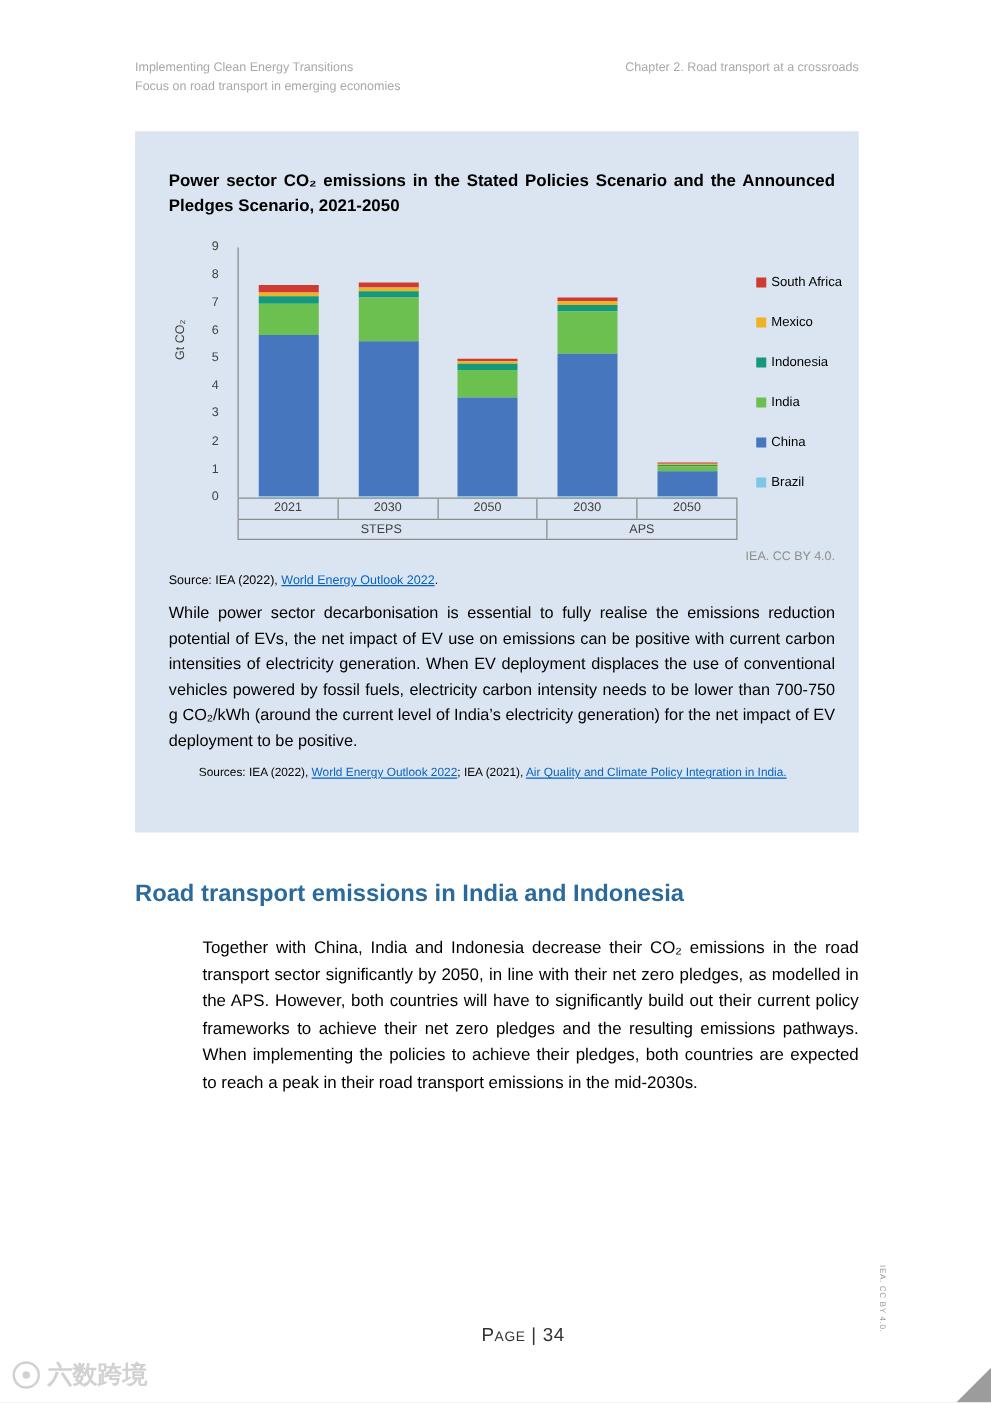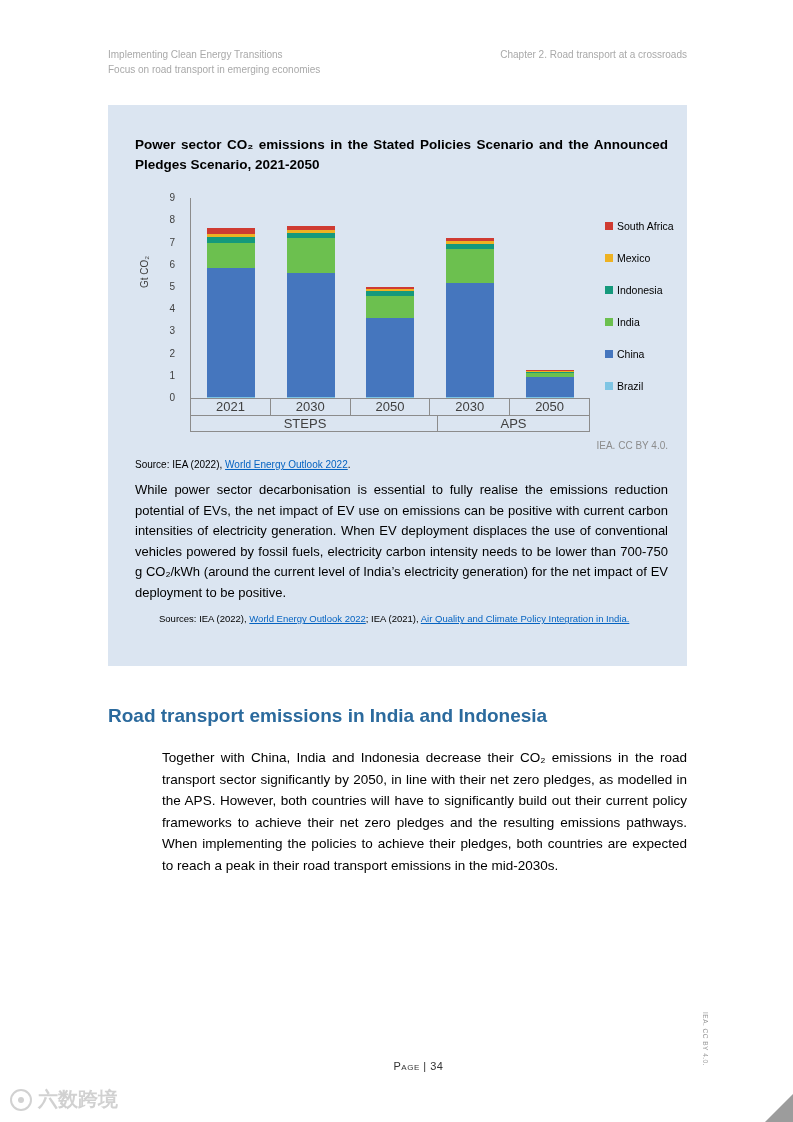--- a/index.html
+++ b/index.html
@@ -26,42 +26,42 @@
   .ylabel { position:absolute; left:4px; top:100px; transform:rotate(-90deg); transform-origin:0 0; white-space:nowrap; font-size:10px; color:#404040; }
   .yaxis { position:absolute; left:0; top:10px; width:48px; height:200px; }
   .ytick { position:absolute; right:8px; width:30px; text-align:right; font-size:10px; color:#404040; }
   .plot { position:absolute; left:55px; top:10px; width:400px; height:200px; display:flex; align-items:flex-end; border-left:1px solid #8c8c8c; }
   .bar-slot { width:80px; height:200px; display:flex; justify-content:center; align-items:flex-end; }
   .bar { width:48px; display:flex; flex-direction:column-reverse; }
   .seg { width:100%; }
   .axis-table { position:absolute; left:55px; top:210px; width:400px; border:1px solid #8c8c8c; background:transparent; }
   .axis-row { display:flex; height:16px; }
   .axis-row + .axis-row { border-top:1px solid #8c8c8c; }
-  .axis-cell { text-align:center; font-size:13px; line-height:15px; color:#404040; }
+  .axis-cell { text-align:center; font-size:10px; line-height:15px; color:#404040; }
   .axis-cell.year { flex:1; }
   .axis-cell.year + .axis-cell.year { border-left:1px solid #8c8c8c; }
   .axis-cell.group + .axis-cell.group { border-left:1px solid #8c8c8c; }
   .legend { position:absolute; left:470px; top:22px; }
   .legend-item { display:flex; align-items:center; height:32px; }
   .legend-swatch { width:8px; height:8px; margin-right:4px; flex:0 0 auto; }
   .legend-label { font-size:10.5px; color:#000; white-space:nowrap; }
 
   .fig-credit { text-align:right; font-size:10px; color:#8c8c8c; margin-top:2px; }
   .fig-source { font-size:10px; color:#000; margin-top:8px; }
   .fig-body { font-size:13px; line-height:1.58; text-align:justify; margin-top:10px; color:#000; }
   .fig-sources { font-size:9.5px; color:#000; margin-top:10px;margin-left:24px; }
   a.doclink { color:#0563c1; text-decoration:underline; cursor:pointer; }
 
   
   .section { position:absolute; left:108px; top:705px; width:579px; }
   .section-heading { font-size:19px; font-weight:bold; color:#2b6a9d; }
   .section-body { margin-top:20px; padding-left:54px; font-size:13.5px; line-height:1.6; text-align:justify; color:#000; }
 
   
-  .page-footer { position:absolute; left:0; right:0; top:1060px; text-align:center; font-size:11px; color:#333;padding-left:44px; }
+  .page-footer { position:absolute; left:0; right:0; top:1060px; text-align:center; font-size:15px; color:#333;padding-left:44px; }
   .page-footer span { font-variant:small-caps; letter-spacing:0.5px; }
   .side-credit { position:absolute; left:702px; top:1012px; writing-mode:vertical-rl; font-size:6.5px; color:#9a9a9a; letter-spacing:0.5px; }
 
   
   .watermark { position:absolute; left:10px; top:1086px; display:flex; align-items:center; gap:6px; opacity:0.45; }
   .wm-logo { width:22px; height:22px; border:2.5px solid #9a9a9a; border-radius:50%; position:relative; }
   .wm-logo::after { content:""; position:absolute; left:6px; top:6px; width:6px; height:6px; background:#9a9a9a; border-radius:50%; }
   .wm-text { font-size:20px; color:#9a9a9a; font-weight:bold; }
 
   .corner-fold { position:absolute; right:0; bottom:0; width:0; height:0; border-style:solid; border-width:0 0 28px 28px; border-color:transparent transparent #9c9c9c transparent; }

